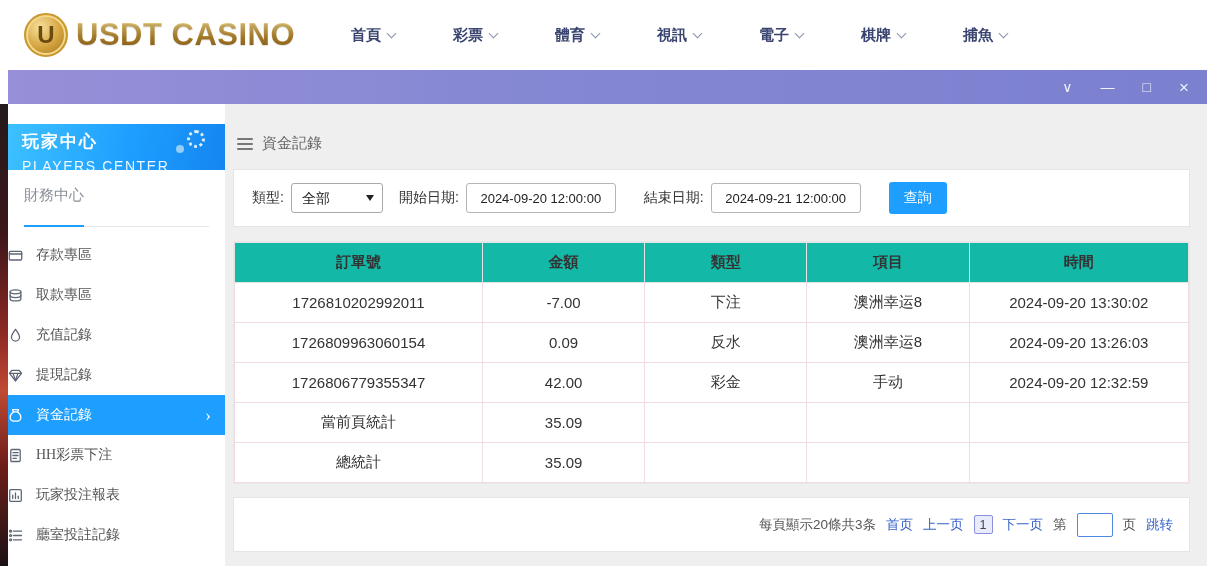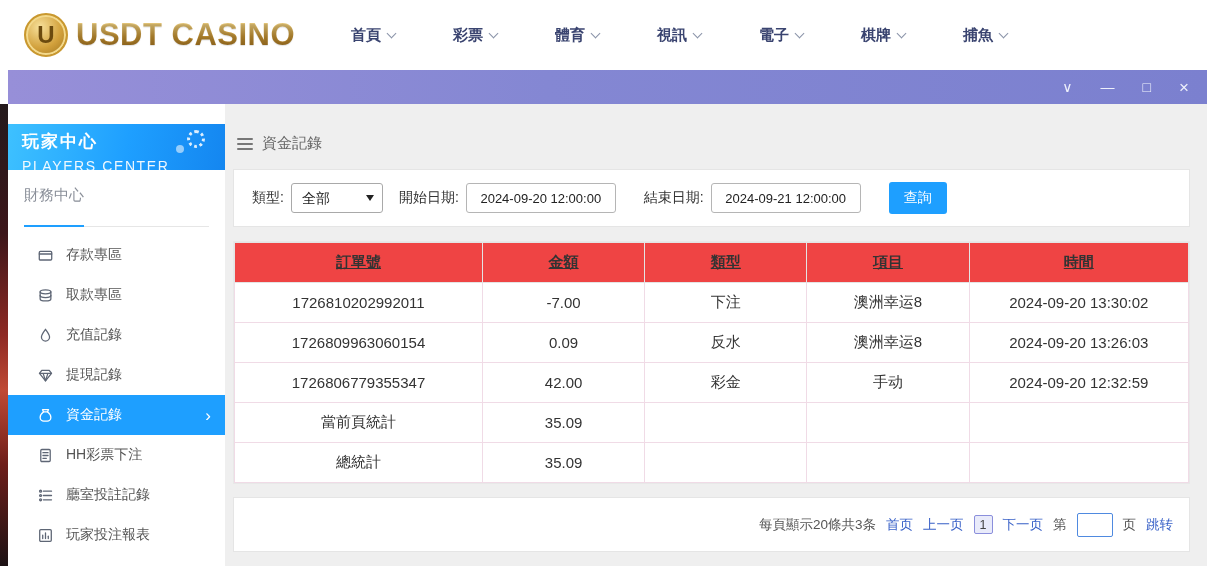--- a/index.html
+++ b/index.html
@@ -45,22 +45,22 @@
   .side-sub { font-size:14px; letter-spacing:1.6px; opacity:.92; margin-top:5px; }
   .chip-deco { position:absolute; right:20px; top:6px; width:18px; height:18px; border-radius:50%;
     border:3px dotted rgba(255,255,255,.85); }
   .chip-deco::after { content:""; position:absolute; left:-14px; top:12px; width:8px; height:8px;
     border-radius:50%; background:rgba(255,255,255,.55); }
   .side-section { margin:16px 16px 0; border-bottom:1px solid #e6e6e6; color:#8a8f99; font-size:15px; cursor:pointer; }
   .side-section-label { display:inline-block; padding-bottom:20px; border-bottom:2px solid #1e9fff; margin-bottom:-1px;font-family:Liberation Mono, monospace; }
   .side-section.bottom { margin-top:12px; border-bottom:none; }
   .side-section.bottom .side-section-label { border-bottom:none; }
   .menu { list-style:none; margin-top:8px; }
-  .menu-item { height:40px; display:flex; align-items:center; gap:13px; padding-left:30px;
-    font-size:14px; color:#555; cursor:pointer; position:relative; }
+  .menu-item { height:40px; display:flex; align-items:center; gap:13px; 
+    font-size:14px; color:#555; cursor:pointer; position:relative;font-family:Liberation Serif, serif; }
   .menu-item svg { width:15px; height:15px; stroke:#5e6675; fill:none; stroke-width:1.2;
     stroke-linecap:round; stroke-linejoin:round; flex:none; }
   .menu-item.active { background:#1e9fff; color:#fff; }
   .menu-item.active svg { stroke:#fff; }
   .active-arrow { position:absolute; right:14px; font-size:17px; line-height:1; color:#fff; }
 
   
   .content { flex:1; padding:0 17px 0 8px; overflow:hidden; }
   .breadcrumb { margin:30px 0 16px 4px; display:flex; align-items:center; gap:9px; color:#666; font-size:15px; }
   .hamburger { width:16px; display:inline-block; cursor:pointer; }
@@ -75,21 +75,21 @@
   .type-select { appearance:none; -webkit-appearance:none; width:92px; height:30px;
     border:1px solid #a9a9a9; border-radius:3px; padding:0 24px 0 10px; font-size:14px;
     background:#fff; color:#222; font-family:inherit; }
   .date-input { width:150px; height:30px; border:1px solid #b5b5b5; border-radius:3px;
     text-align:center; font-size:13px; color:#222; margin-right:28px; font-family:inherit; }
   .search-btn { width:58px; height:32px; background:#1e9fff; color:#fff; border:none;
     border-radius:3px; font-size:14px; cursor:pointer; font-family:inherit; }
 
   .table-card { margin-top:14px; background:#fff; border:1px solid #e8e8e8; }
   table { width:100%; border-collapse:collapse; table-layout:fixed; font-size:15px; color:#333; text-align:center; }
-  thead th { background:#ef4444; height:40px; font-weight:700; border:1px solid #e4e4e4;text-decoration:underline; }
+  thead th { background:#14b8a6; height:40px; font-weight:700; border:1px solid #e4e4e4; }
   tbody td { height:40px; border:1px solid #f0dbe6; background:#fff; }
 
   .footer-card { margin-top:13px; background:#fff; border:1px solid #e5e5e5; height:55px;
     display:flex; align-items:center; justify-content:flex-end; padding:0 16px;
     font-size:13.5px; color:#555; }
   .pager { display:flex; align-items:center; gap:10px; }
   .pager a { color:#3a62c8; text-decoration:none; cursor:pointer; }
   .cur-page { min-width:19px; height:19px; line-height:18px; text-align:center;
     border:1px solid #8b8fdc; background:#e9ebfa; color:#444; font-size:12.5px; border-radius:2px; padding:0 2px; }
   .jump-input { width:36px; height:24px; border:1px solid #4f8ae0; border-radius:2px;
@@ -200,37 +200,37 @@
         <svg viewBox="0 0 14 14">
             <rect x="2.6" y="1.4" width="8.8" height="11.2" rx="1"></rect>
             <line x1="4.6" y1="4.4" x2="9.4" y2="4.4"></line>
             <line x1="4.6" y1="7" x2="9.4" y2="7"></line>
             <line x1="4.6" y1="9.6" x2="7.8" y2="9.6"></line>
           </svg>
         <span>HH彩票下注</span>
       </li>
       <li class="menu-item">
         <svg viewBox="0 0 14 14">
+            <rect x="1.6" y="1.6" width="10.8" height="10.8" rx="1"></rect>
+            <line x1="4.4" y1="9.8" x2="4.4" y2="6.6"></line>
+            <line x1="7" y1="9.8" x2="7" y2="4.6"></line>
+            <line x1="9.6" y1="9.8" x2="9.6" y2="7.6"></line>
+          </svg>
+        <span>玩家投注報表</span>
+      </li>
+      <li class="menu-item">
+        <svg viewBox="0 0 14 14">
             <circle cx="2.4" cy="3" r="0.9"></circle>
             <circle cx="2.4" cy="7" r="0.9"></circle>
             <circle cx="2.4" cy="11" r="0.9"></circle>
             <line x1="5" y1="3" x2="12.6" y2="3"></line>
             <line x1="5" y1="7" x2="12.6" y2="7"></line>
             <line x1="5" y1="11" x2="12.6" y2="11"></line>
           </svg>
         <span>廳室投註記錄</span>
-      </li>
-      <li class="menu-item">
-        <svg viewBox="0 0 14 14">
-            <rect x="1.6" y="1.6" width="10.8" height="10.8" rx="1"></rect>
-            <line x1="4.4" y1="9.8" x2="4.4" y2="6.6"></line>
-            <line x1="7" y1="9.8" x2="7" y2="4.6"></line>
-            <line x1="9.6" y1="9.8" x2="9.6" y2="7.6"></line>
-          </svg>
-        <span>玩家投注報表</span>
       </li>
     </ul>
 
     <div class="side-section bottom">
       <span class="side-section-label">個人中心</span>
     </div>
   </aside>
 
   <main class="content">
 

